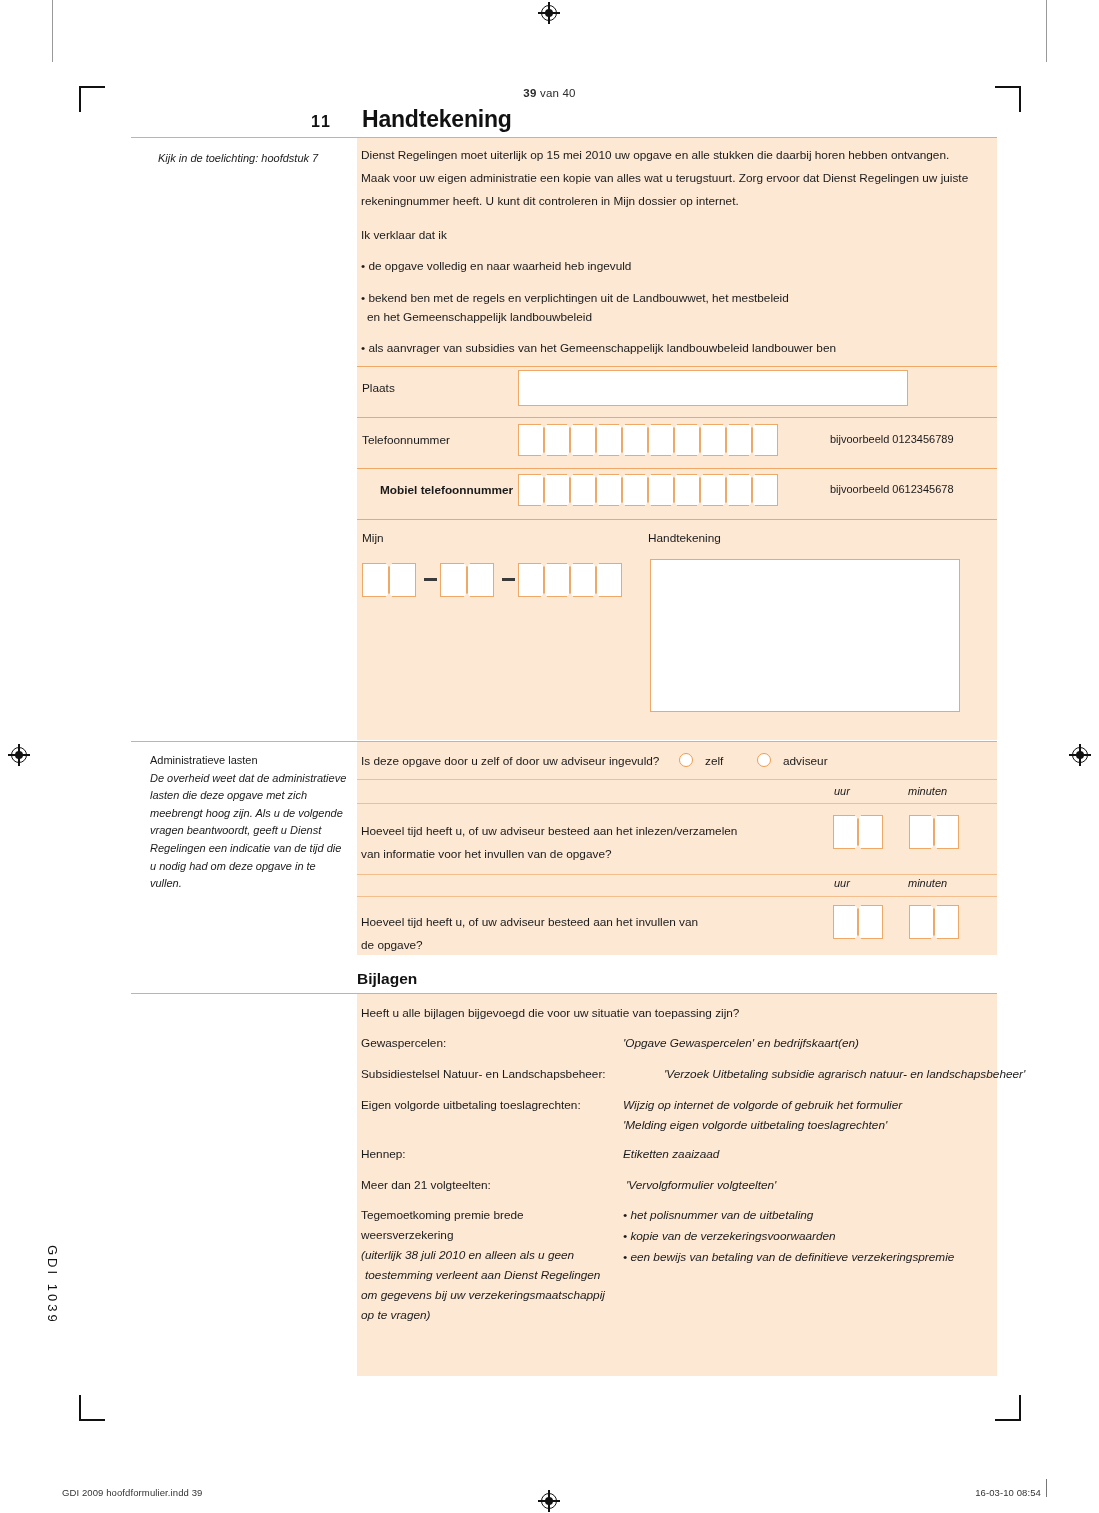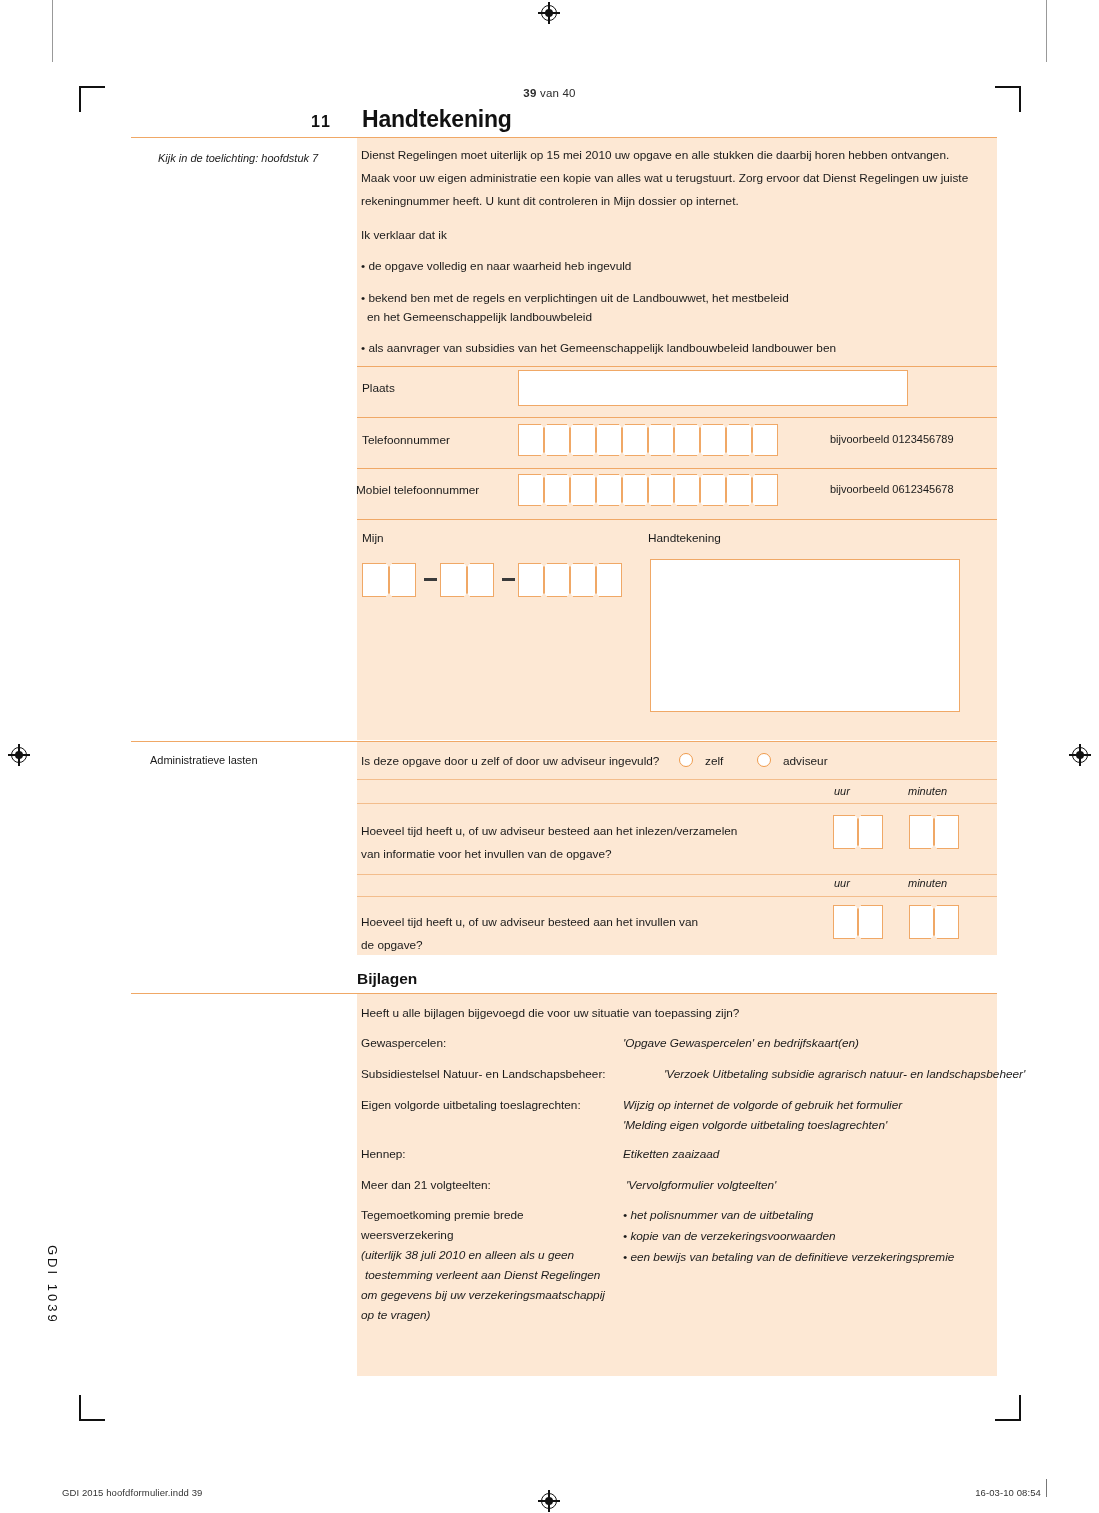--- a/index.html
+++ b/index.html
@@ -352,21 +352,21 @@
       <div class="notch-b"></div>
     </div>
   <div class="cell" style="width:26px;height:32px;">
       <div class="notch-b"></div>
     </div>
 </div>
 <div class="lbl tiny" style="left:830px; top:433px;">bijvoorbeeld 0123456789</div>
 
 <div class="rule" style="left:357px; top:468px; width:640px;"></div>
 
-<div class="lbl" style="left:356px; top:483px;">Mobiel telefoonnummer</div>
+<div class="lbl" style="left:380px; top:483px;font-weight:bold;">Mobiel telefoonnummer</div>
 <div class="cells" style="left:518px; top:474px;">
   <div class="cell" style="width:26px;height:32px;"></div>
   <div class="cell" style="width:26px;height:32px;">
       <div class="notch-b"></div>
     </div>
   <div class="cell" style="width:26px;height:32px;">
       <div class="notch-b"></div>
     </div>
   <div class="cell" style="width:26px;height:32px;">
       <div class="notch-b"></div>
@@ -424,20 +424,21 @@
     </div>
 </div>
 
 <div class="textbox" style="left:650px; top:559px; width:310px; height:153px;"></div>
 
 <div class="rule" style="left:131px; top:741px; width:866px;"></div>
 <div class="panel" style="top:742px; width:640px; height:213px;"></div>
 
 <div class="note" style="top:752px;">
   <div class="hd">Administratieve lasten</div>
+  <div class="ital">De overheid weet dat de administratieve lasten die deze opgave met zich meebrengt hoog zijn. Als u de volgende vragen beantwoordt, geeft u Dienst Regelingen een indicatie van de tijd die u nodig had om deze opgave in te vullen.</div>
 </div>
 
 <div class="lbl" style="left:361px; top:754px;">Is deze opgave door u zelf of door uw adviseur ingevuld?</div>
 <div class="radio" style="left:679px; top:753px;"></div>
 <div class="lbl" style="left:705px; top:754px;">zelf</div>
 <div class="radio" style="left:757px; top:753px;"></div>
 <div class="lbl" style="left:783px; top:754px;">adviseur</div>
 
 <div class="rule thin" style="left:357px; top:779px; width:640px;"></div>
 <div class="lbl ital tiny" style="left:834px; top:785px;">uur</div>
@@ -510,15 +511,15 @@
 <div class="lbl ital" style="left:365px; top:1268px;">toestemming verleent aan Dienst Regelingen</div>
 <div class="lbl ital" style="left:361px; top:1288px;">om gegevens bij uw verzekeringsmaatschappij</div>
 <div class="lbl ital" style="left:361px; top:1308px;">op te vragen)</div>
 
 <div class="lbl ital" style="left:623px; top:1208px;">• het polisnummer van de uitbetaling</div>
 <div class="lbl ital" style="left:623px; top:1229px;">• kopie van de verzekeringsvoorwaarden</div>
 <div class="lbl ital" style="left:623px; top:1250px;">• een bewijs van betaling van de definitieve verzekeringspremie</div>
 
 <div class="spine">GDI 1039</div>
 
-<div class="foot left">GDI 2015 hoofdformulier.indd   39</div>
+<div class="foot left">GDI 2009 hoofdformulier.indd   39</div>
 <div class="foot right">16-03-10   08:54</div>
 <div class="foot-bar"></div>
 
 </body></html>

